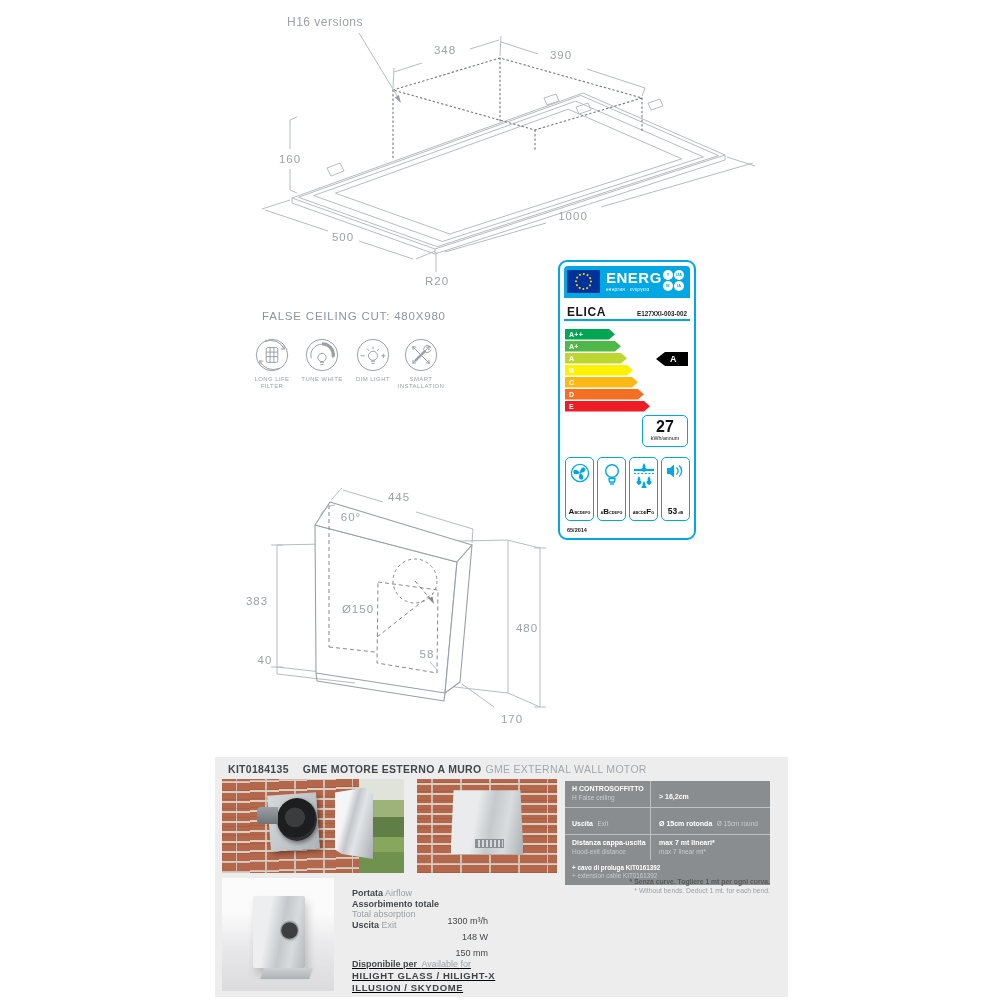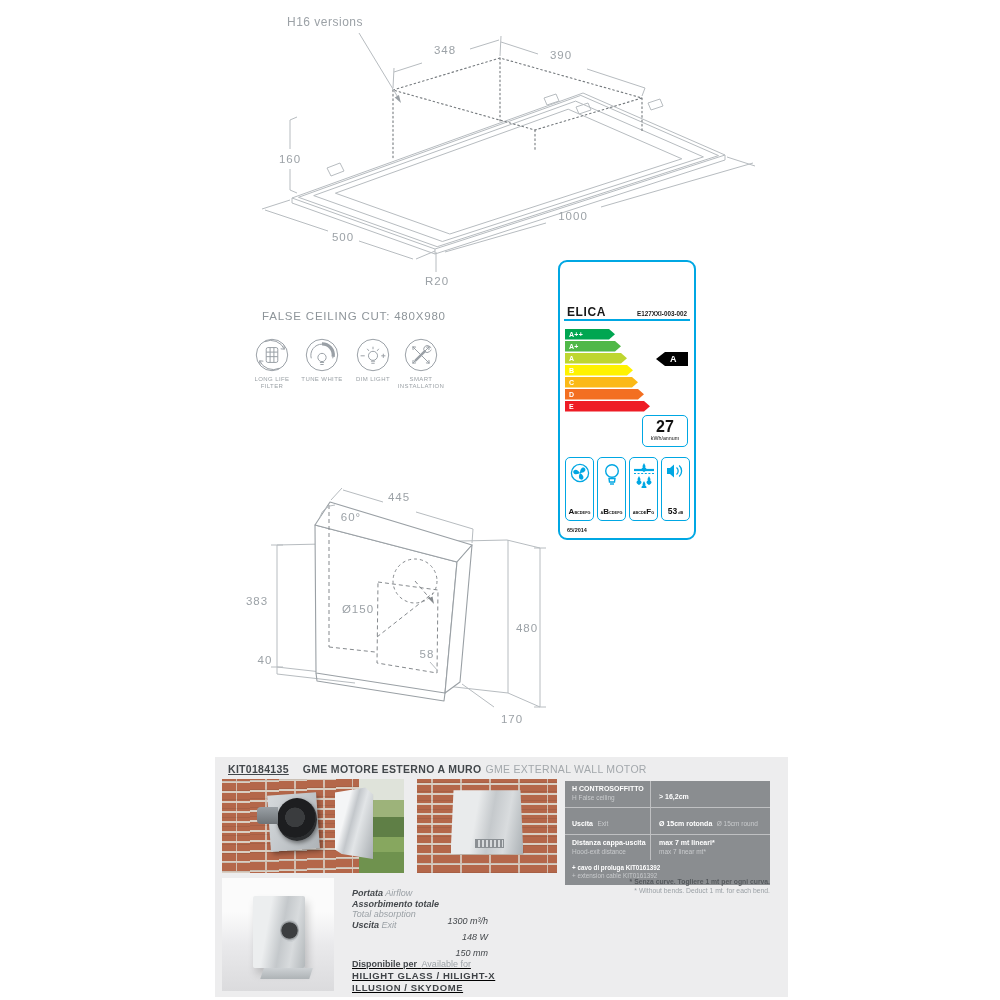--- a/index.html
+++ b/index.html
@@ -48,41 +48,41 @@
   .el-ctext{display:flex;align-items:baseline;color:#111;}
   .el-ctext .sm{font-size:3.8px;font-weight:bold;}
   .el-ctext .bg{font-size:8px;font-weight:bold;}
   .el-ctext .val{font-size:8.5px;font-weight:bold;}
   .el-ctext .unit{font-size:3.8px;font-weight:bold;margin-left:1px;}
   .el-reg{position:absolute;left:7px;bottom:5px;font-size:5.5px;font-weight:bold;color:#1a1a1a;}
 
   
   .product{position:absolute;left:215px;top:757px;width:573px;height:240px;background:#ededee;}
   .p-header{position:absolute;left:13px;top:6px;font-size:10.5px;letter-spacing:.3px;white-space:nowrap;}
-  .p-sku{font-weight:bold;color:#42474b;margin-right:14px;text-decoration:underline;}
+  .p-sku{font-weight:bold;color:#42474b;margin-right:14px;}
   .p-tit{font-weight:bold;color:#42474b;}
   .p-ten{color:#a3a8ac;margin-left:4px;}
   .photo{position:absolute;overflow:hidden;}
   .brick{background-color:#b4674a;background-image:
      repeating-linear-gradient(0deg, rgba(0,0,0,.07) 0 1px, rgba(255,255,255,0) 1px 9px),
      repeating-linear-gradient(0deg, rgba(255,255,255,0) 0 8px, #d9cec2 8px 10px),
      repeating-linear-gradient(90deg, rgba(255,255,255,0) 0 14px, rgba(216,205,194,.85) 14px 15.5px, rgba(255,255,255,0) 15.5px 29px);}
   .spec-table{position:absolute;left:350px;top:24px;width:205px;background:#8a8d90;color:#fff;box-sizing:border-box;}
   .trow{display:flex;border-bottom:1px solid rgba(255,255,255,.45);}
   .trow.last{border-bottom:none;}
   .tlab{width:85px;padding:4px 0 4px 7px;box-sizing:border-box;}
   .tval{flex:1;padding:4px 0 4px 8px;border-left:1px solid rgba(255,255,255,.45);box-sizing:border-box;}
   .tb{font-size:7px;font-weight:bold;line-height:8.5px;}
   .tl{font-size:6.5px;color:#c9cbcd;line-height:8px;}
   .tfoot{padding:4px 0 5px 7px;}
   .footnote{position:absolute;right:18px;top:121px;text-align:right;font-size:6.8px;line-height:8.5px;}
   .fn1{color:#54585c;font-weight:bold;}
   .fn2{color:#9ba1a6;}
   .specs{position:absolute;left:137px;top:131px;width:136px;font-size:9px;}
-  .srow{position:relative;margin-bottom:1px;font-style:italic;}
+  .srow{position:relative;margin-bottom:1px;}
   .slab b{color:#44484c;font-weight:bold;}
   .slab span{color:#9ba1a6;}
   .sval{position:absolute;right:0;top:0;color:#44484c;margin-top:28px;}
   .sval.mid{top:5px;}
   .avail{position:absolute;left:137px;top:201px;font-size:9px;line-height:12px;text-decoration:underline;}
   .avail .a1 b{color:#44484c;}
   .avail .a1 span{color:#9ba1a6;}
   .avail .a2{font-weight:bold;color:#3e4246;letter-spacing:.6px;font-size:9.5px;}
 
   
@@ -243,20 +243,35 @@
         <line x1="27.5" y1="18.5" x2="16.5" y2="29.5" stroke-width="3" stroke-linecap="round"></line>
       </g>
     </svg>
     <div class="flabel">
         <div>SMART</div>
         <div>INSTALLATION</div>
       </div>
   </div>
 
   <div class="elabel">
+    <div class="el-header">
+      <div class="el-flag">
+        <svg width="33" height="23" viewBox="0 0 33 23">
+          <circle cx="16.5" cy="11.5" r="7.5" fill="none" stroke="#ffcc00" stroke-width="2" stroke-dasharray="0.1,3.83" stroke-linecap="round"></circle>
+        </svg>
+      </div>
+      <div class="el-word">ENERG</div>
+      <div class="el-sub">енергия · ενεργεια</div>
+      <div class="el-bub">
+        <span>Y</span>
+        <span>IJA</span>
+        <span>IE</span>
+        <span>IA</span>
+      </div>
+    </div>
     <div class="el-brandrow">
       <span class="el-brand">ELICA</span>
       <span class="el-model">E127XXI-003-002</span>
     </div>
     <div class="el-div"></div>
     <div class="el-scale">
       <div class="el-bar" style="width: 50px; background: rgb(0, 166, 81);">
           <span>A++</span>
         </div>
       <div class="el-bar" style="width: 56px; background: rgb(80, 184, 72);">

